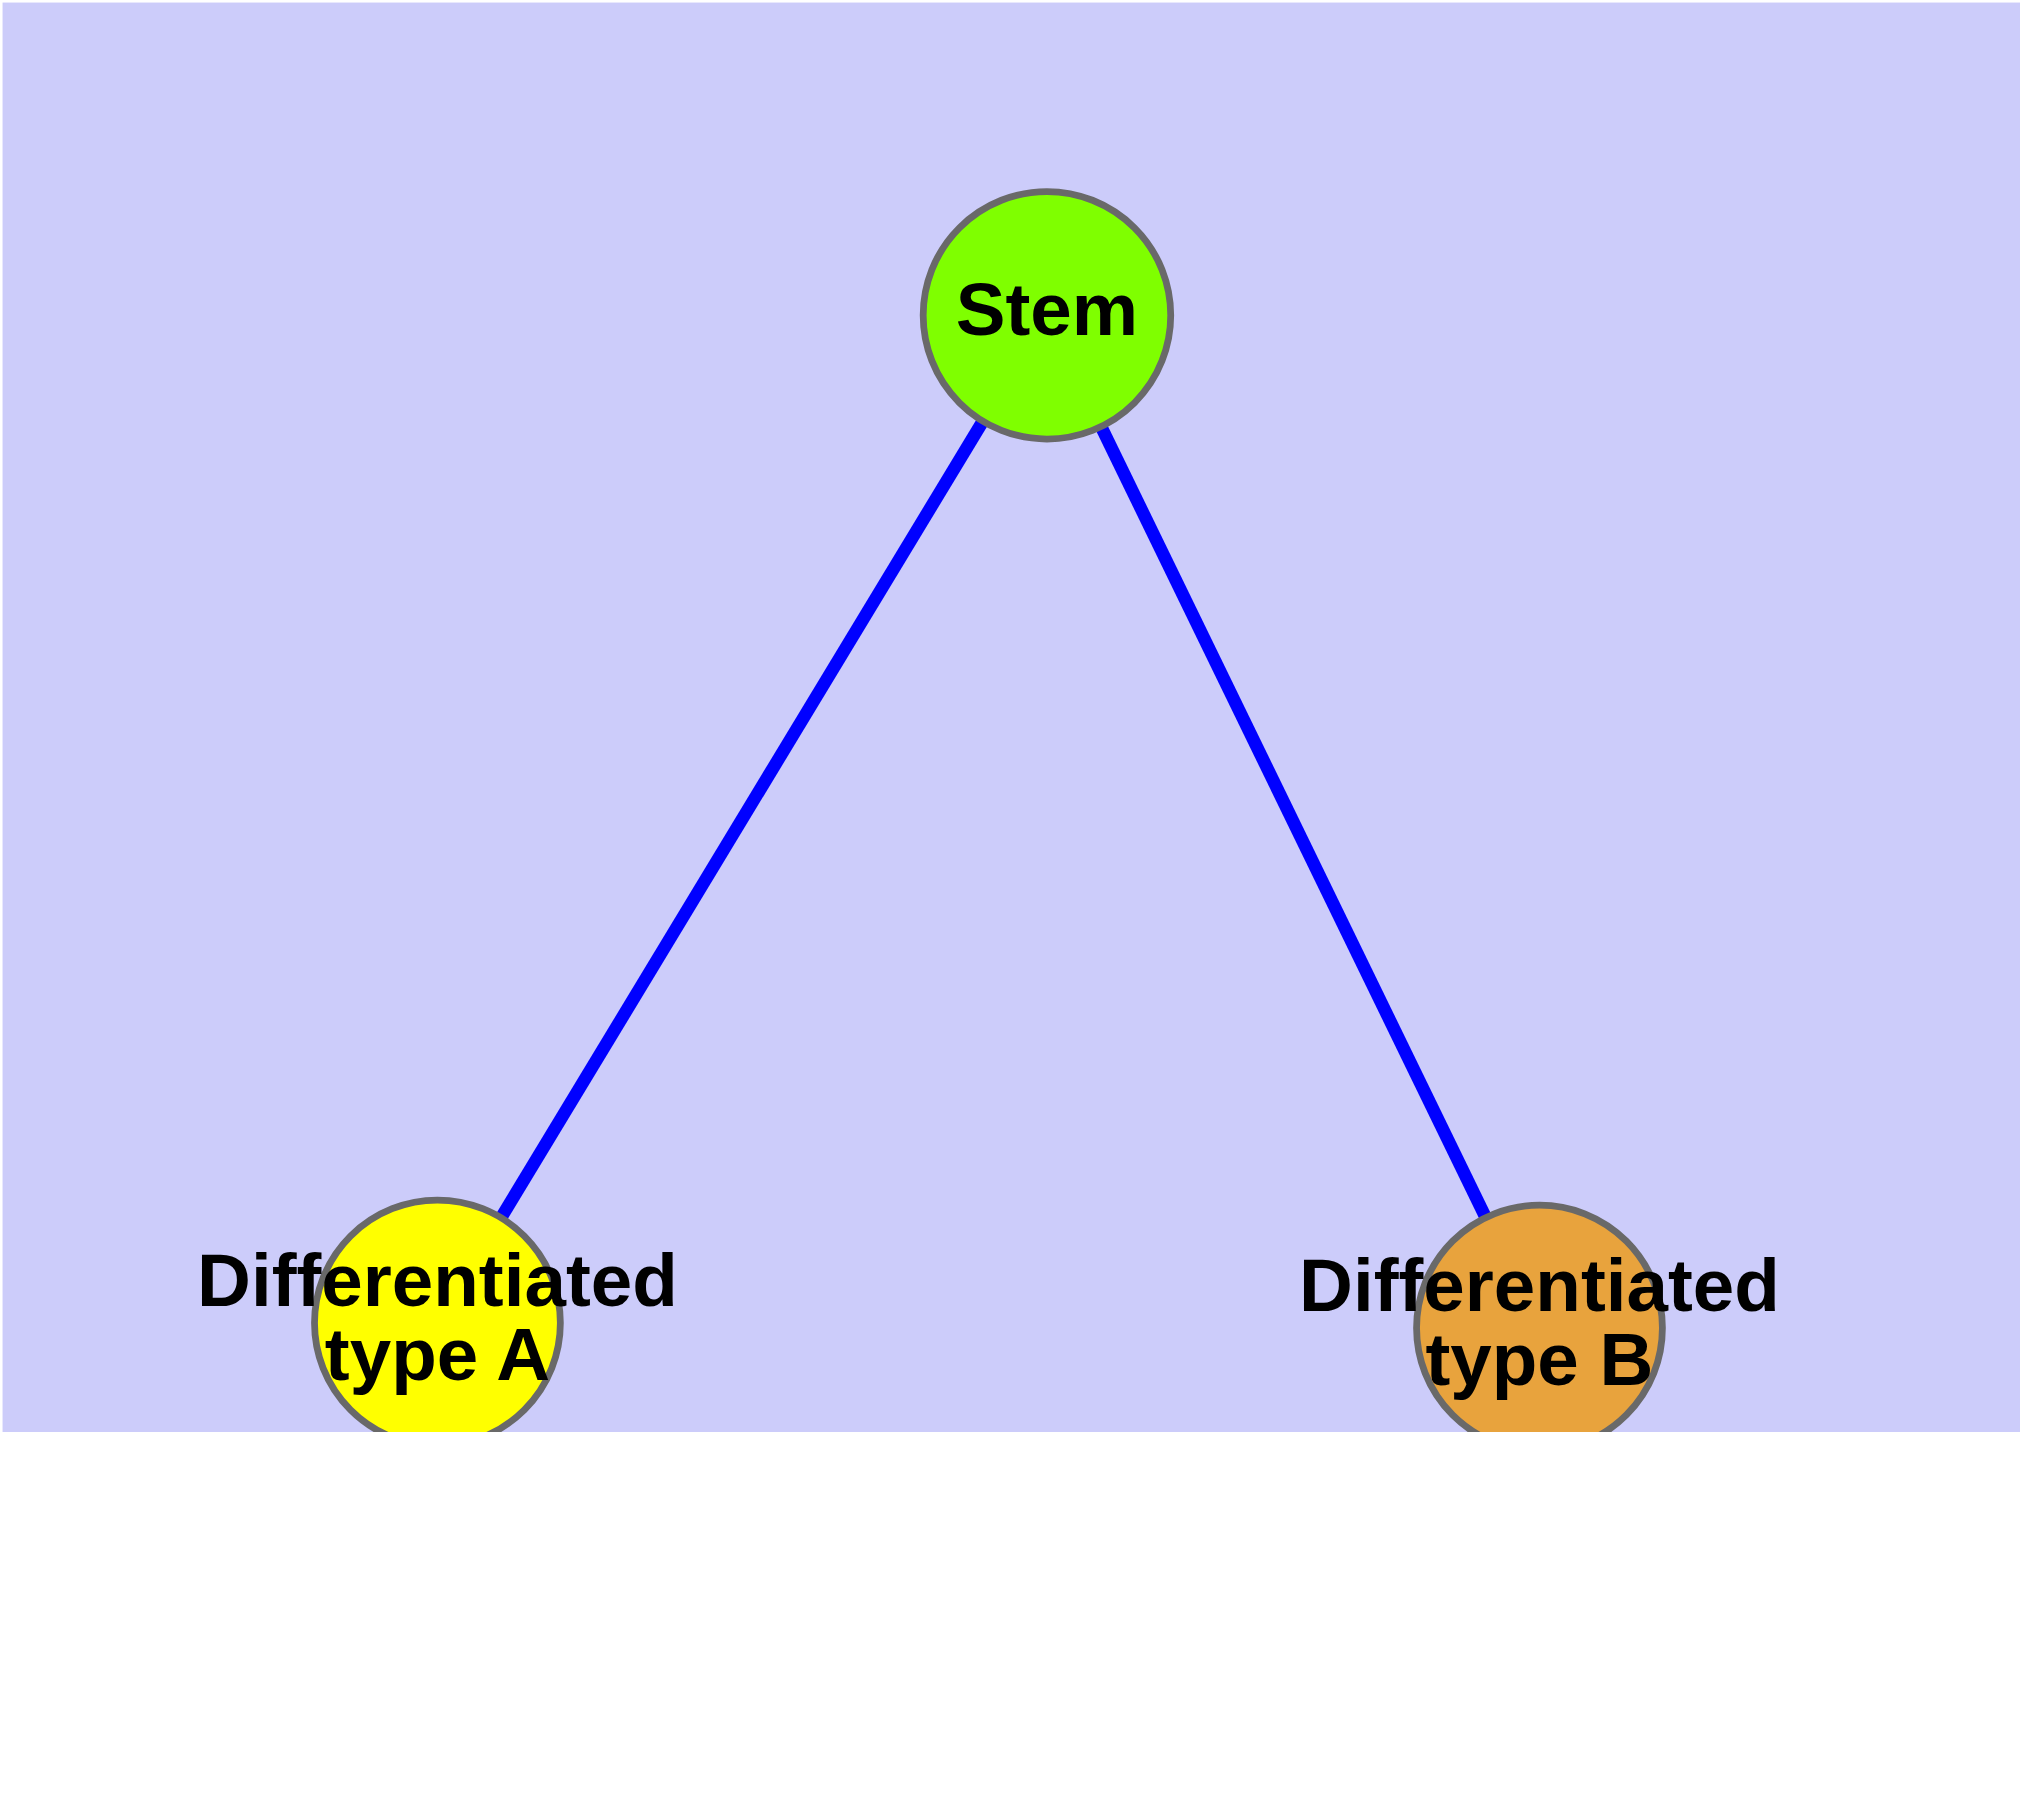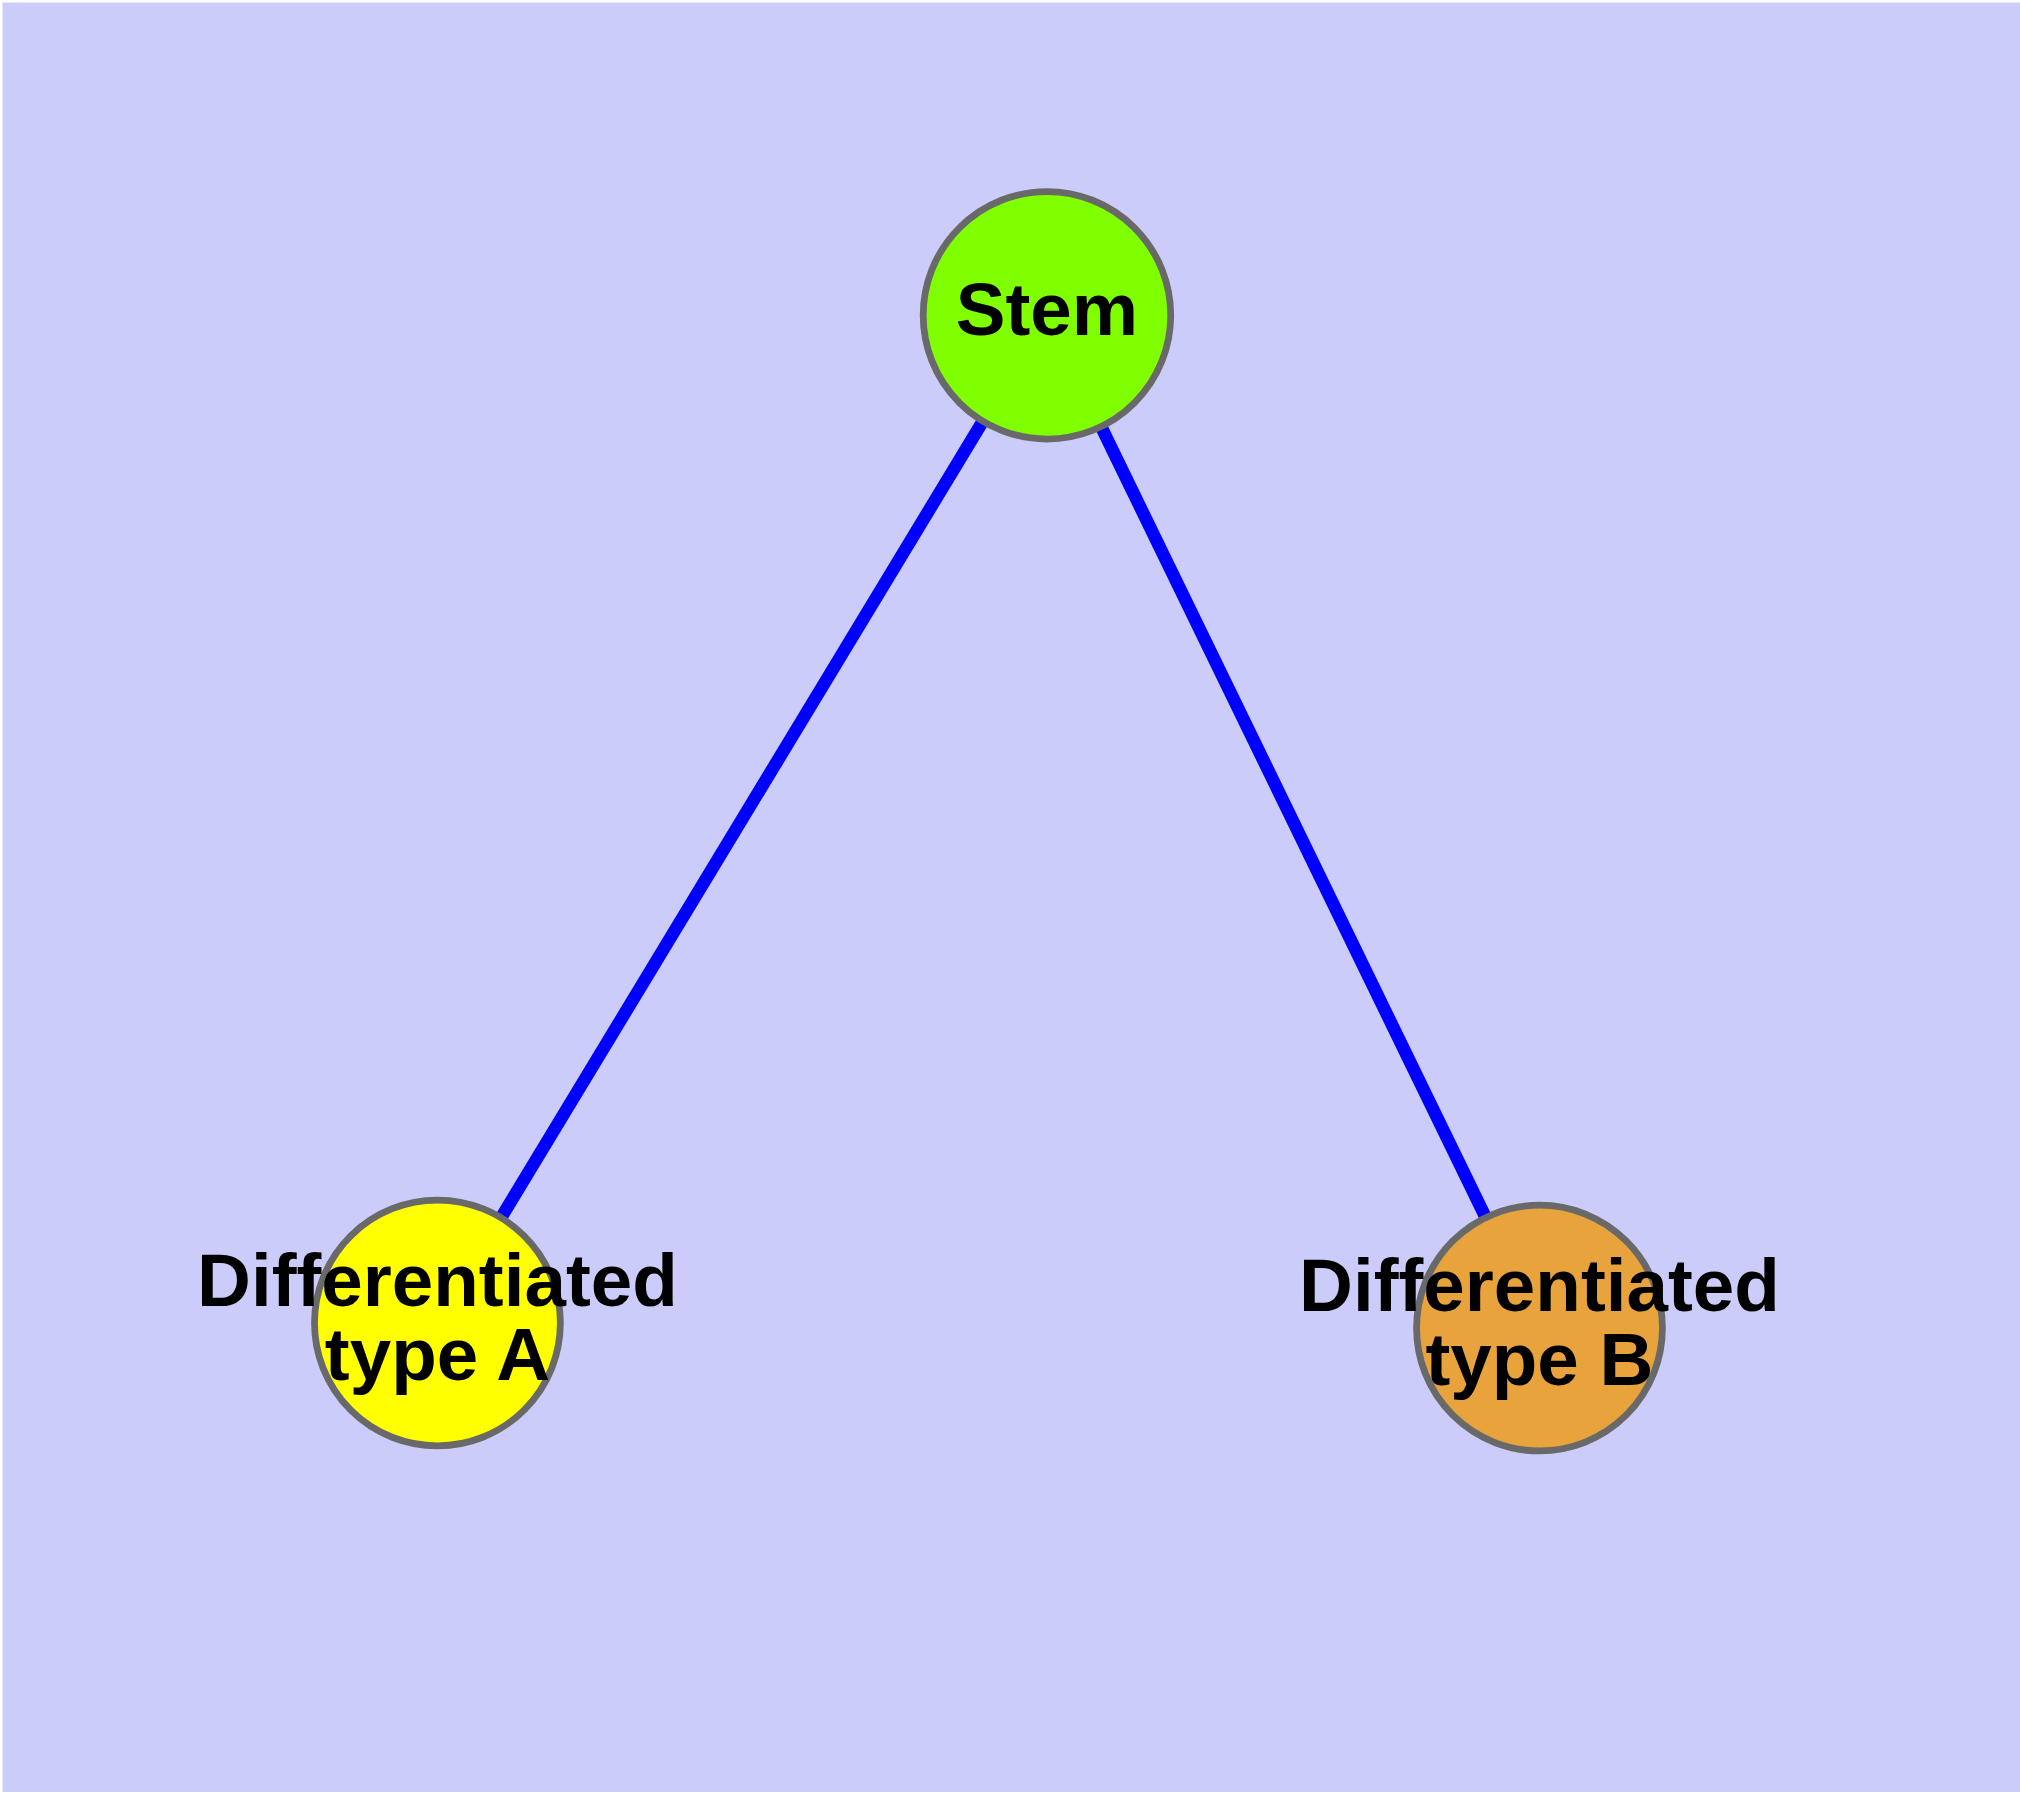--- a/index.html
+++ b/index.html
@@ -29,21 +29,21 @@
     font-weight: bold;
     fill: #000000;
     text-anchor: middle;
     dominant-baseline: middle;
     paint-order: normal;
   }
 </style>
 </head>
 <body>
 
-<div id="canvas-root" style="width: 2021px; height: 1792px; background: rgb(255, 255, 255);">
+<div id="canvas-root" style="width: 2021px; height: 1432px; background: rgb(255, 255, 255);">
   <svg id="graph-svg" viewBox="0 0 2384 2138" preserveAspectRatio="none" xmlns="http://www.w3.org/2000/svg" style="width: 2021px; height: 1812px;">
 
     <rect id="bg-rect" x="3" y="3" width="2381" height="2135" fill="#ccccfa"></rect>
 
     <g id="edge-layer">
       <line class="graph-edge" id="edge-0" x1="1235" y1="372" x2="516" y2="1561" stroke="#0000ff" stroke-width="15" stroke-linecap="butt"></line>
       <line class="graph-edge" id="edge-1" x1="1235" y1="372" x2="1816" y2="1567" stroke="#0000ff" stroke-width="15" stroke-linecap="butt"></line>
     </g>
 
     <g id="node-layer">

